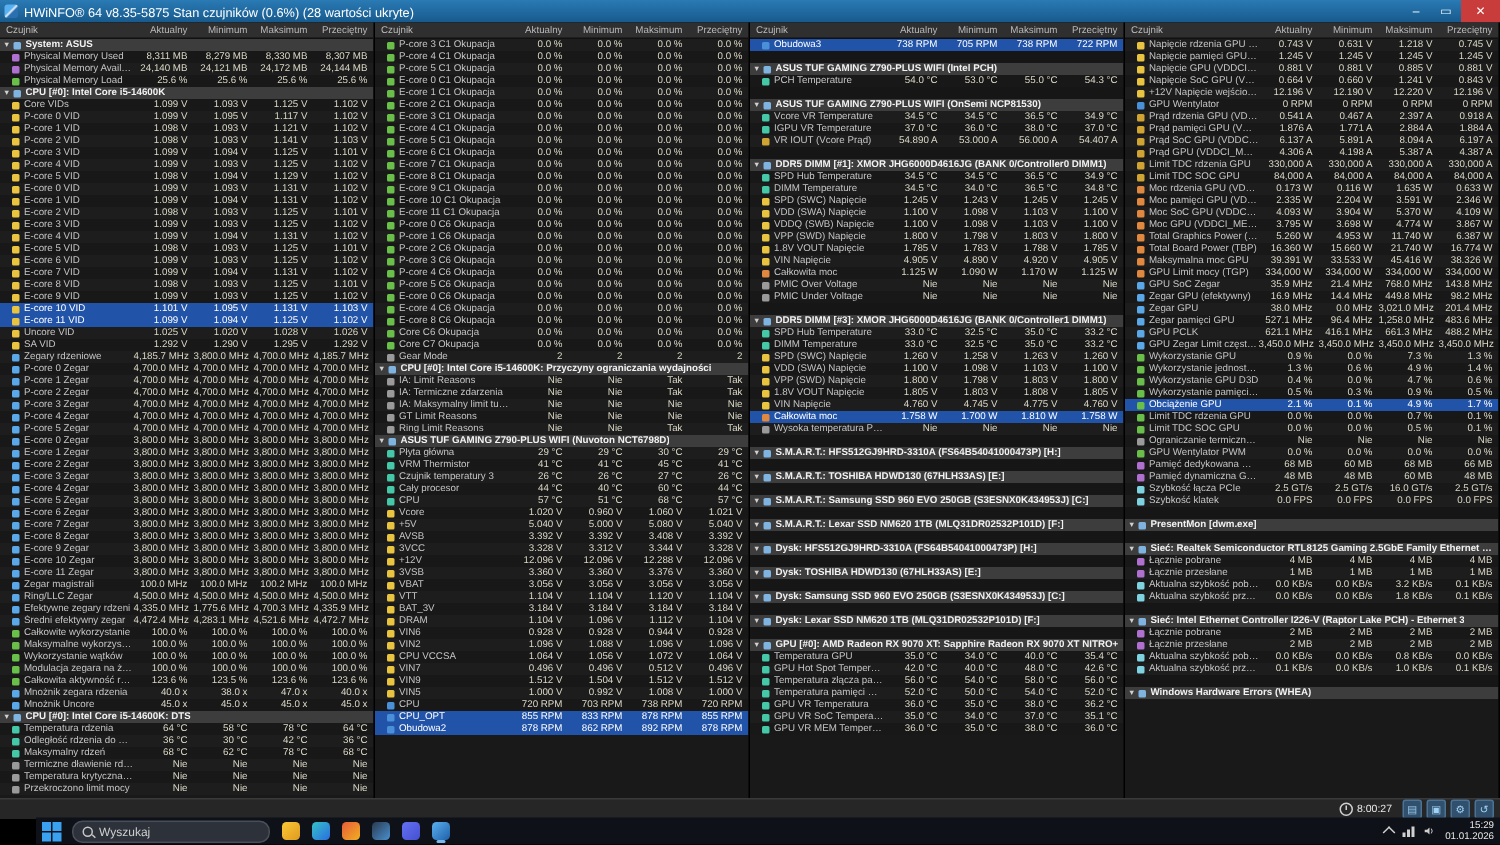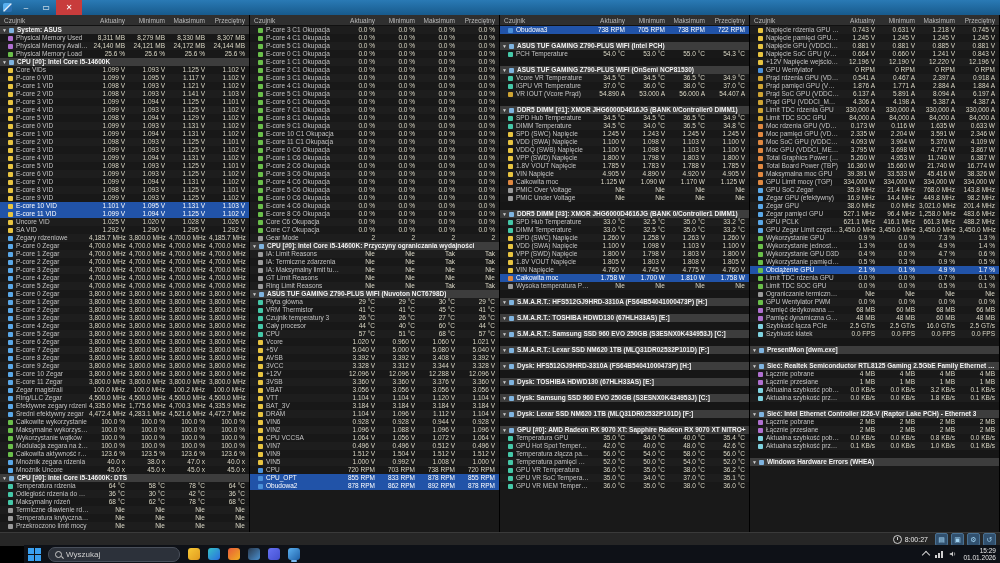--- a/index.html
+++ b/index.html
@@ -69,20 +69,21 @@
   .bell{width:8px;height:8px;}
   .edgebar{width:3px;height:18px;border-left:1px solid #2a2f38;}
 </style>
 </head>
 <body>
 
 <div class="screen">
   <div class="window">
     <div class="titlebar">
       <span class="appicon"></span>
+      <span class="title">HWiNFO® 64  v8.35-5875  Stan czujników (0.6%)  (28 wartości ukryte)</span>
       <span class="tbtn">–</span>
       <span class="tbtn">▭</span>
       <span class="tbtn close">✕</span>
     </div>
 
     <div class="columns" id="columns">
         <div class="col">
           <div class="chead">
             <span class="hl">Czujnik</span>
             <span class="hv">Aktualny</span>

